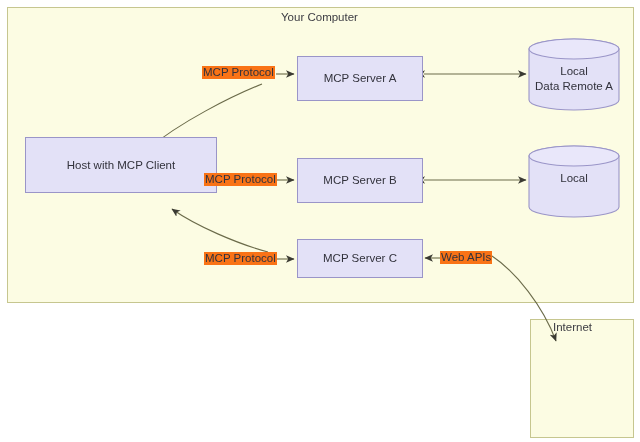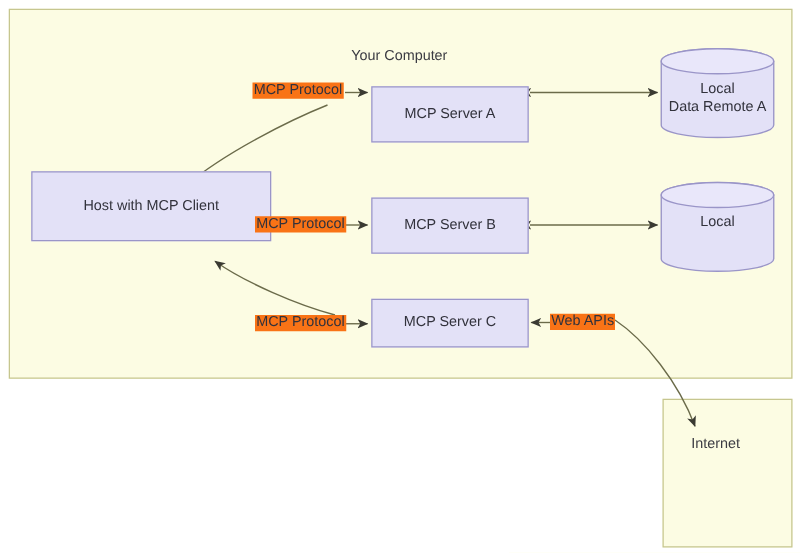--- a/index.html
+++ b/index.html
@@ -2,21 +2,21 @@
 <html><head>
 <meta charset="utf-8">
 <style>
   html,body{margin:0;padding:0;background:#ffffff;}
   body{width:640px;height:442px;overflow:hidden;
        font-family:"Liberation Sans","DejaVu Sans",sans-serif;
        -webkit-font-smoothing:antialiased;}
   #canvas{position:relative;width:640px;height:442px;}
   svg.layer{position:absolute;left:0;top:0;width:640px;height:442px;}
   .group-box{position:absolute;background:#fcfce3;border:1px solid #c6c68f;box-sizing:border-box;}
-  .group-title{position:absolute;font-size:11.5px;color:#3b3b42;white-space:nowrap;margin-top:28px;}
+  .group-title{position:absolute;font-size:11.5px;color:#3b3b42;white-space:nowrap;}
   .node-box{position:absolute;background:#e3e1f7;border:1px solid #9a95c8;box-sizing:border-box;
             display:flex;align-items:center;justify-content:center;text-align:center;
             font-size:11.5px;color:#32323c;line-height:15px;}
   .edge-label{position:absolute;background:#f97316;font-size:11.5px;color:#32323c;
               white-space:nowrap;padding:0 1px;line-height:13px;}
   .cyl{position:absolute;}
   .cyl-text{position:absolute;width:100%;text-align:center;font-size:11.5px;
             color:#32323c;line-height:15px;pointer-events:none;}
 </style>
 </head>
@@ -59,21 +59,21 @@
 
     <path d="M 492,256 C 516,272 543,306 556,341" fill="none" stroke="#6b6b4a" stroke-width="1.1" marker-end="url(#ah)"></path>
   </svg>
 
   <div class="node-box" style="left:25px;top:137px;width:192px;height:56px;">
     <div>
       <div>Host with MCP Client</div>
     </div>
   </div>
 
-  <div class="node-box" style="left:297px;top:69px;width:126px;height:45px;">MCP Server A</div>
+  <div class="node-box" style="left:297px;top:56px;width:126px;height:45px;">MCP Server A</div>
 
   <div class="node-box" style="left:297px;top:239px;width:126px;height:39px;">MCP Server C</div>
 
   <div class="node-box" style="left:297px;top:158px;width:126px;height:45px;">MCP Server B</div>
 
   <div class="cyl" style="left:528px;top:38px;width:92px;height:73px;">
     <svg width="92" height="73" viewBox="0 0 92 73">
       <path d="M1,11 a45,10 0 0,1 90,0 L91,62 a45,10 0 0,1 -90,0 Z" fill="#e3e1f7" stroke="#9a95c8" stroke-width="1.1"></path>
       <ellipse cx="46" cy="11" rx="45" ry="10" fill="#e9e7fa" stroke="#9a95c8" stroke-width="1.1"></ellipse>
     </svg>

